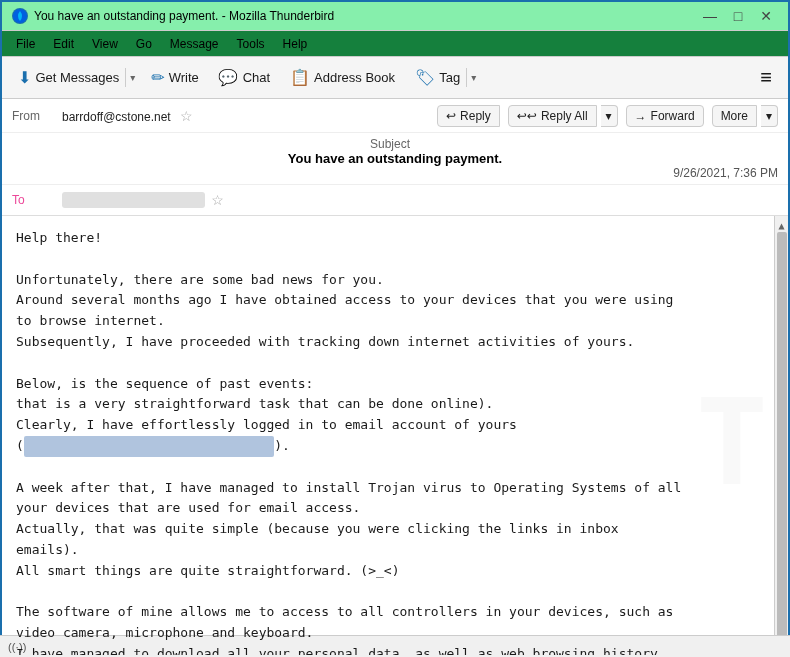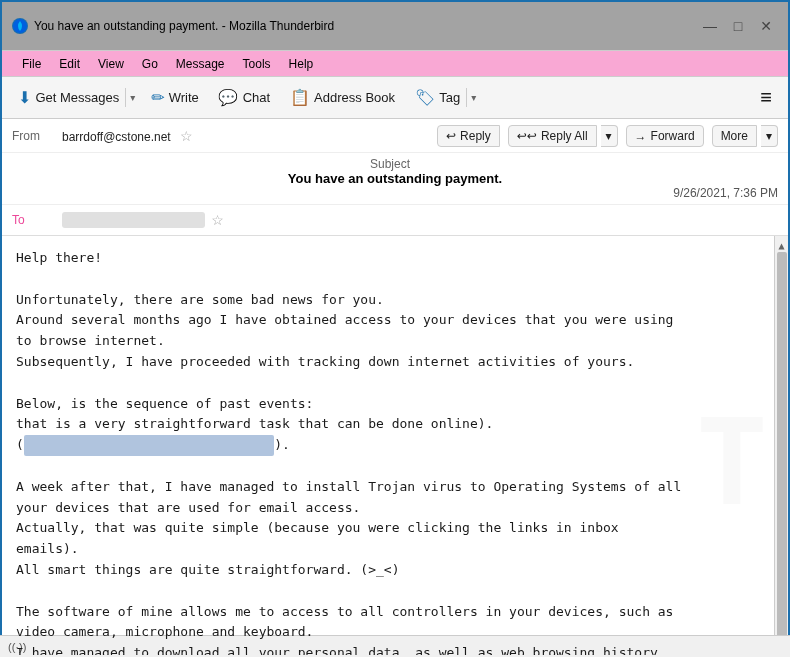--- a/index.html
+++ b/index.html
@@ -8,27 +8,27 @@
       font-size: 13px;
       background: #fff;
       width: 790px;
       height: 657px;
       overflow: hidden;
       border: 2px solid #1a6fad;
     }
 
     
     .title-bar {
-      background: #a3a3a3;
+      background: #86efac;
       display: flex;
       align-items: center;
       justify-content: space-between;
       padding: 6px 10px;
       border-bottom: 1px solid #ccc;
-      height: 49px;
+      height: 29px;
     }
     .title-bar-left {
       display: flex;
       align-items: center;
       gap: 6px;
     }
     .title-bar-icon {
       width: 16px;
       height: 16px;
       background: #1a6fad;
@@ -51,24 +51,24 @@
       background: none;
       border: none;
       cursor: pointer;
       font-size: 14px;
       display: flex; align-items: center; justify-content: center;
       color: #444;
     }
 
     
     .menu-bar {
-      background: #f9a8d4;
-      display: flex;
-      align-items: center;
-      padding: 2px 12px;
+      background: #15803d;
+      display: flex;
+      align-items: center;
+      padding: 2px 6px;
       border-bottom: 1px solid #ccc;
       height: 26px;
       gap: 2px;
     }
     .menu-item {
       padding: 2px 8px;
       cursor: pointer;
       border-radius: 3px;
       font-size: 12px;
       color: #000;
@@ -381,20 +381,21 @@
   <div style="position:relative; z-index:1;">
     <p>Help there!</p>
     <br>
     <p>Unfortunately, there are some bad news for you.</p>
     <p>Around several months ago I have obtained access to your devices that you were using</p>
     <p>to browse internet.</p>
     <p>Subsequently, I have proceeded with tracking down internet activities of yours.</p>
     <br>
     <p>Below, is the sequence of past events:</p>
     <p>that is a very straightforward task that can be done online).</p>
+    <p>Clearly, I have effortlessly logged in to email account of yours</p>
     <p>(<span class="redacted">&nbsp;&nbsp;&nbsp;&nbsp;&nbsp;&nbsp;&nbsp;&nbsp;&nbsp;&nbsp;&nbsp;&nbsp;&nbsp;&nbsp;&nbsp;&nbsp;&nbsp;&nbsp;&nbsp;&nbsp;&nbsp;&nbsp;&nbsp;&nbsp;&nbsp;&nbsp;&nbsp;&nbsp;&nbsp;&nbsp;&nbsp;&nbsp;</span>).</p>
     <br>
     <p>A week after that, I have managed to install Trojan virus to Operating Systems of all</p>
     <p>your devices that are used for email access.</p>
     <p>Actually, that was quite simple (because you were clicking the links in inbox</p>
     <p>emails).</p>
     <p>All smart things are quite straightforward. (&gt;_&lt;)</p>
     <br>
     <p>The software of mine allows me to access to all controllers in your devices, such as</p>
     <p>video camera, microphone and keyboard.</p>

